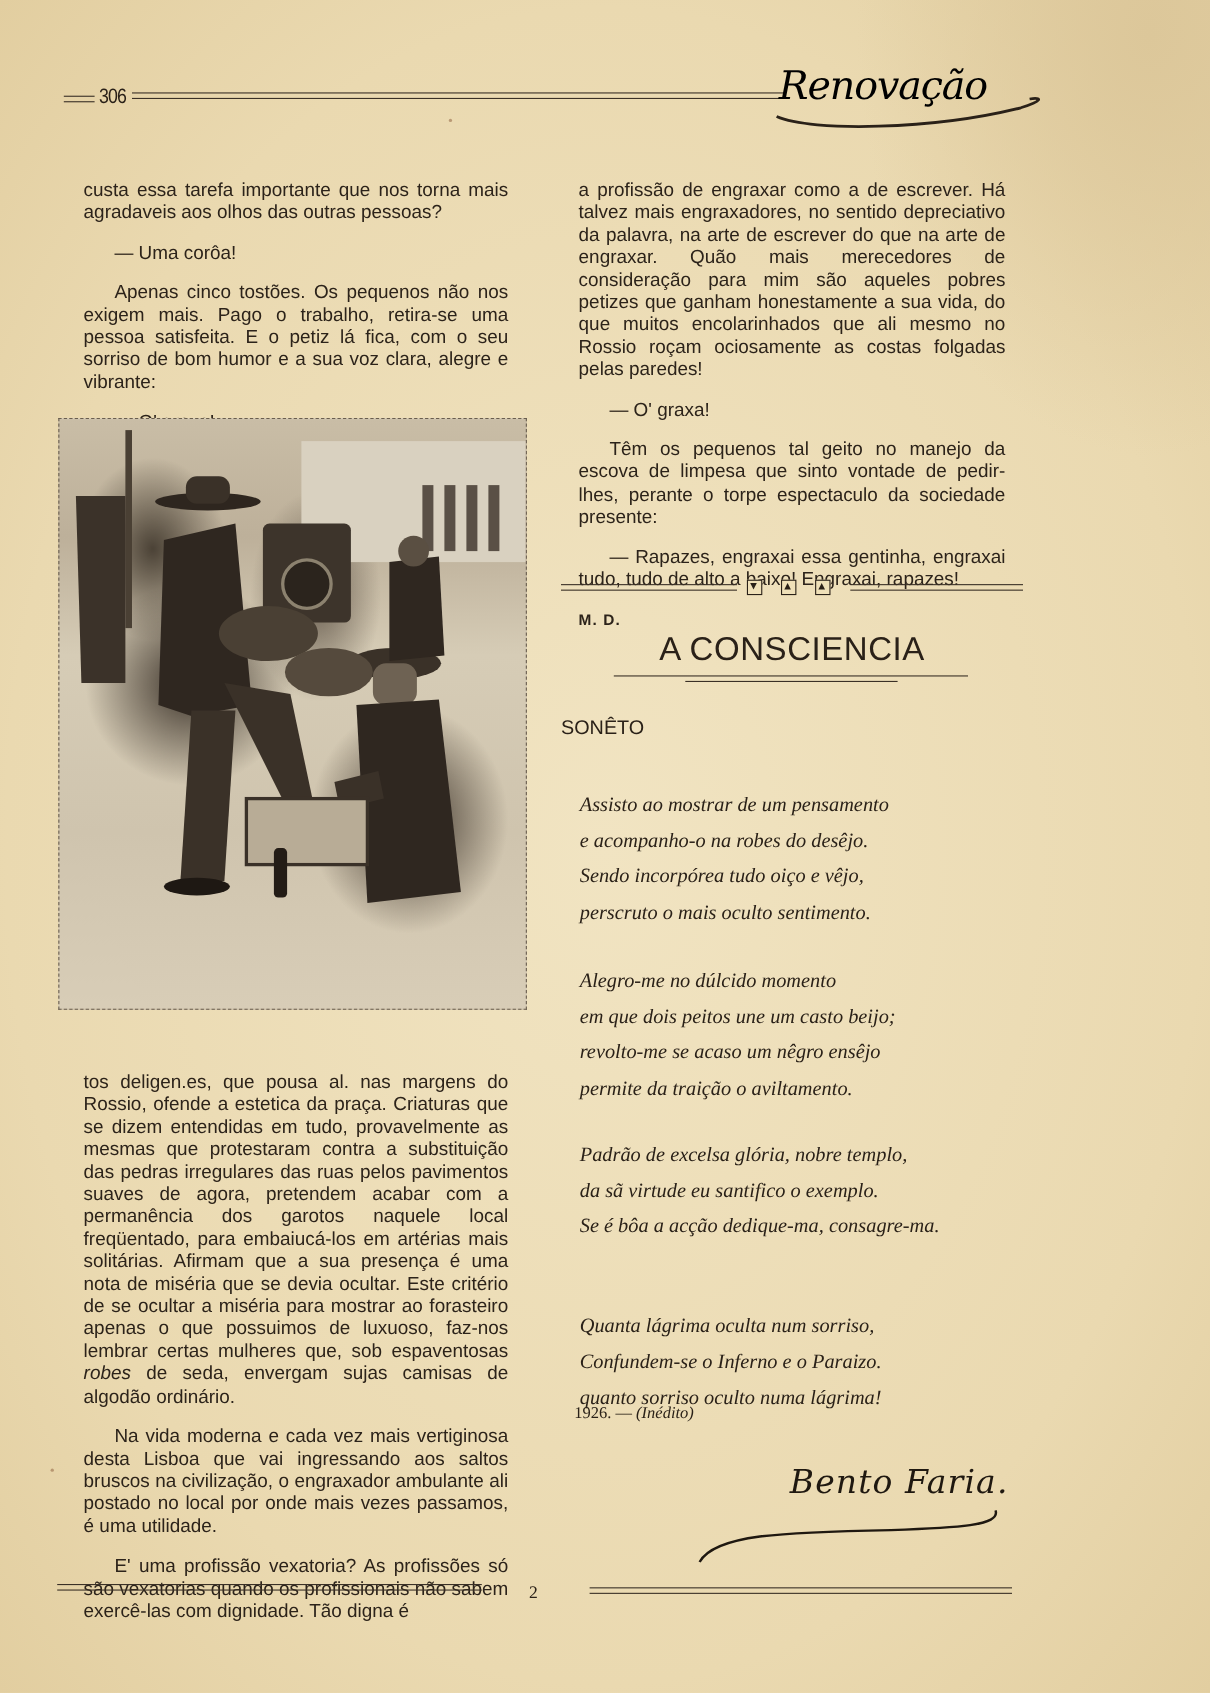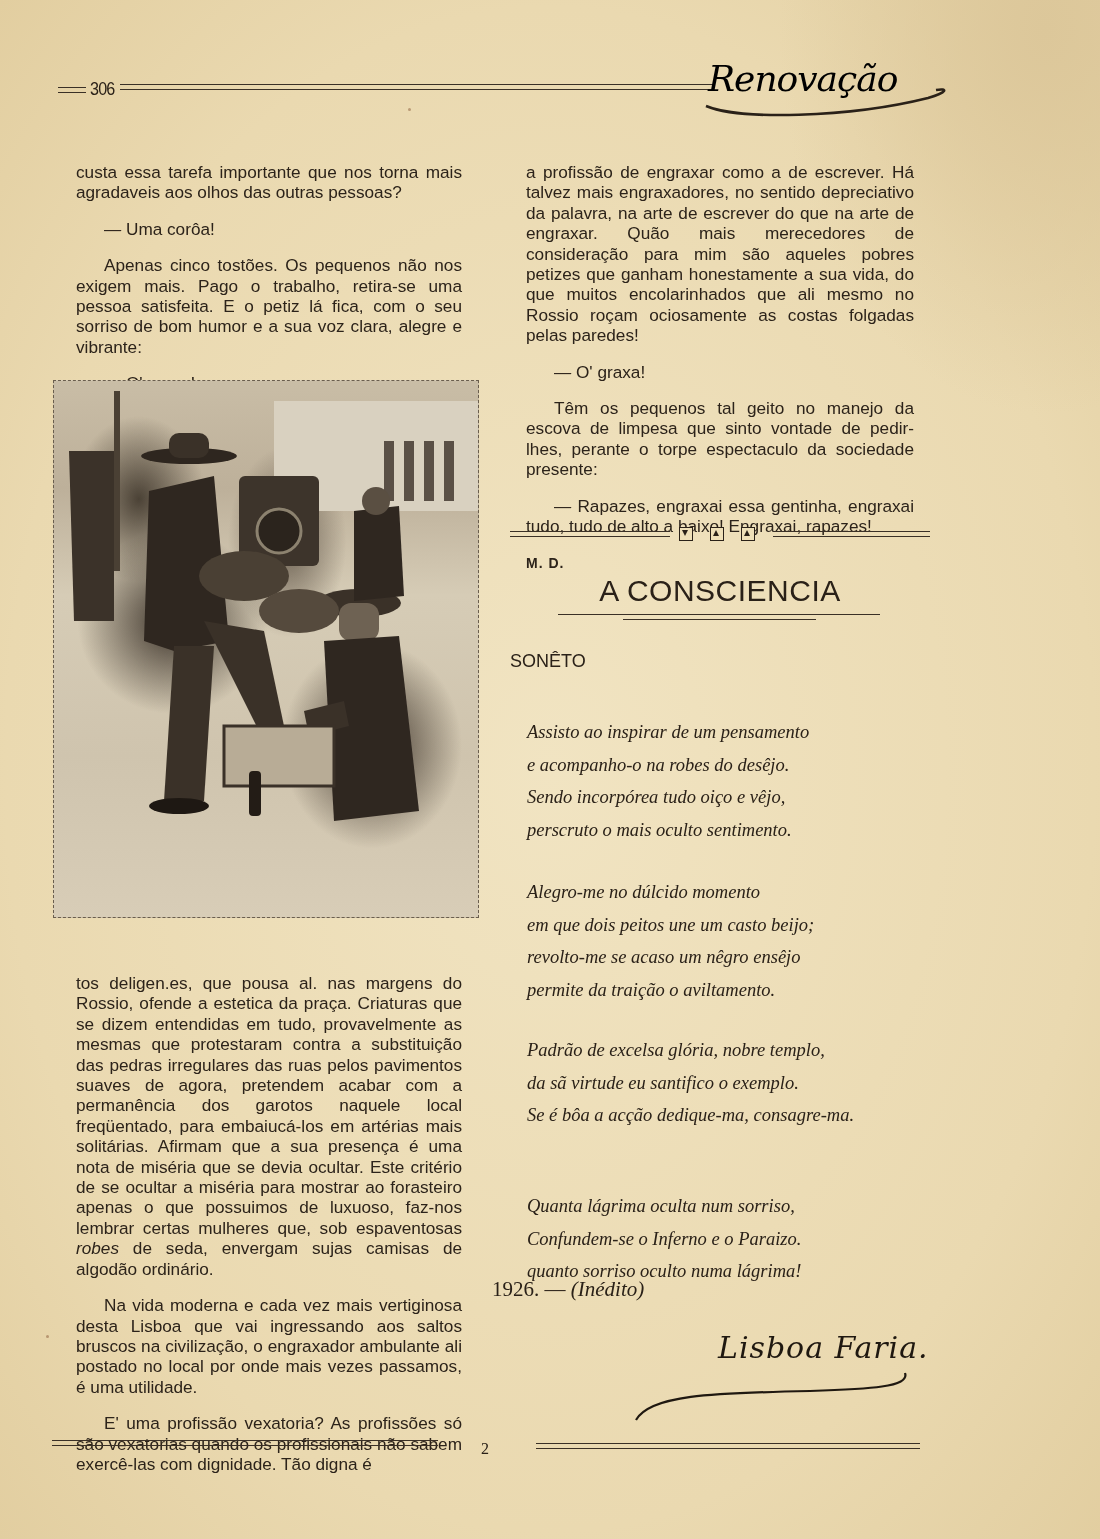--- a/index.html
+++ b/index.html
@@ -72,21 +72,21 @@
   }
   .poem-title-rule1 { position: absolute; left: 558px; top: 614px; width: 322px; border-top: 1.5px solid #3a3026; }
   .poem-title-rule2 { position: absolute; left: 623px; top: 619px; width: 193px; border-top: 1.5px solid #3a3026; }
   .poem-subtitle {
     position: absolute; left: 510px; top: 651px; width: 440px; text-align: left;
     font-family: "Liberation Sans", sans-serif; font-size: 18px; color: #2a2118;
   }
   .stanza { position: absolute; left: 527px; font-family: "Liberation Serif", "DejaVu Serif", serif; font-style: italic; font-size: 18.5px; line-height: 32.5px; color: #2a2118; }
   .stanza div { white-space: nowrap; }
   .st1 { top: 716px; } .st2 { top: 876px; } .st3 { top: 1034px; } .st4 { top: 1190px; }
-  .poem-date { position: absolute; left: 492px; top: 1277px; font-family: "Liberation Serif", serif; font-size: 21px; color: #2a2118; }
+  .poem-date { position: absolute; left: 522px; top: 1277px; font-family: "Liberation Serif", serif; font-size: 15px; color: #2a2118; }
   .poem-date .it { font-style: italic; }
   .author-sig {
     position: absolute; left: 718px; top: 1330px;
     font-family: "DejaVu Serif", serif; font-style: italic; font-size: 30px; color: #1f1810; letter-spacing: 1px;
   }
   .sig-swoosh { position: absolute; left: 630px; top: 1365px; }
 
   
   .footer-rule-l { position: absolute; left: 52px; top: 1440px; width: 386px; }
   .footer-rule-r { position: absolute; left: 536px; top: 1443px; width: 384px; }
@@ -176,21 +176,21 @@
   <span class="orn-box" style="left:231px"></span>
   <div class="orn-rule-r rule-double"></div>
 </div>
 
 <div class="poem-title">A CONSCIENCIA</div>
 <div class="poem-title-rule1"></div>
 <div class="poem-title-rule2"></div>
 <div class="poem-subtitle">SONÊTO</div>
 
 <div class="stanza st1">
-  <div>Assisto ao inspirar de um pensamento</div>
+  <div>Assisto ao mostrar de um pensamento</div>
   <div>e acompanho-o na robes do desêjo.</div>
   <div>Sendo incorpórea tudo oiço e vêjo,</div>
   <div>perscruto o mais oculto sentimento.</div>
 </div>
 <div class="stanza st2">
   <div>Alegro-me no dúlcido momento</div>
   <div>em que dois peitos une um casto beijo;</div>
   <div>revolto-me se acaso um nêgro ensêjo</div>
   <div>permite da traição o aviltamento.</div>
 </div>
@@ -203,21 +203,21 @@
   <div>Quanta lágrima oculta num sorriso,</div>
   <div>Confundem-se o Inferno e o Paraizo.</div>
   <div>quanto sorriso oculto numa lágrima!</div>
 </div>
 
 <div class="poem-date">
   <span>1926. —</span>
   <span class="it">(Inédito)</span>
 </div>
 
-<div class="author-sig">Lisboa Faria.</div>
+<div class="author-sig">Bento Faria.</div>
 <svg class="sig-swoosh" width="290" height="60" viewBox="0 0 290 60">
   <path d="M6 55 C 20 30, 80 28, 180 26 C 240 24, 280 22, 275 8" fill="none" stroke="#1f1810" stroke-width="2.2"></path>
 </svg>
 
 <div class="footer-rule-l rule-double"></div>
 <span class="footer-page">2</span>
 <div class="footer-rule-r rule-double"></div>
 
 <span class="stain" style="left:46px;top:1335px"></span>
 <span class="stain" style="left:408px;top:108px"></span>

